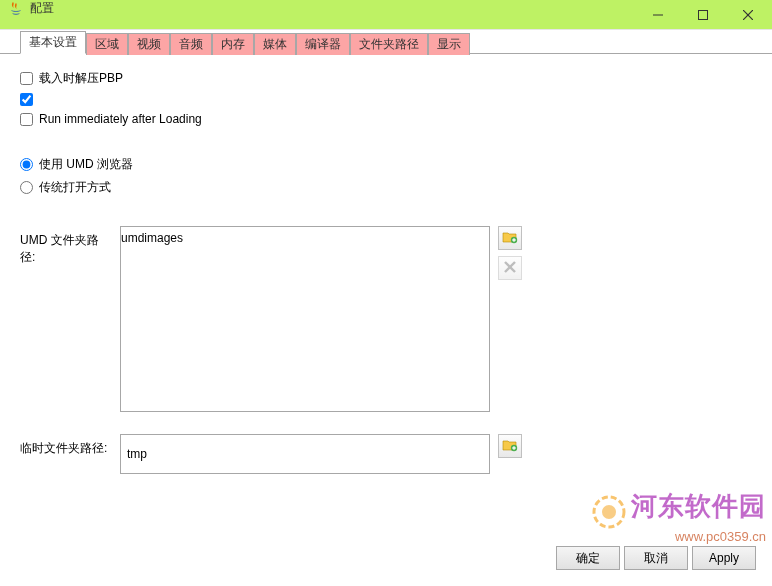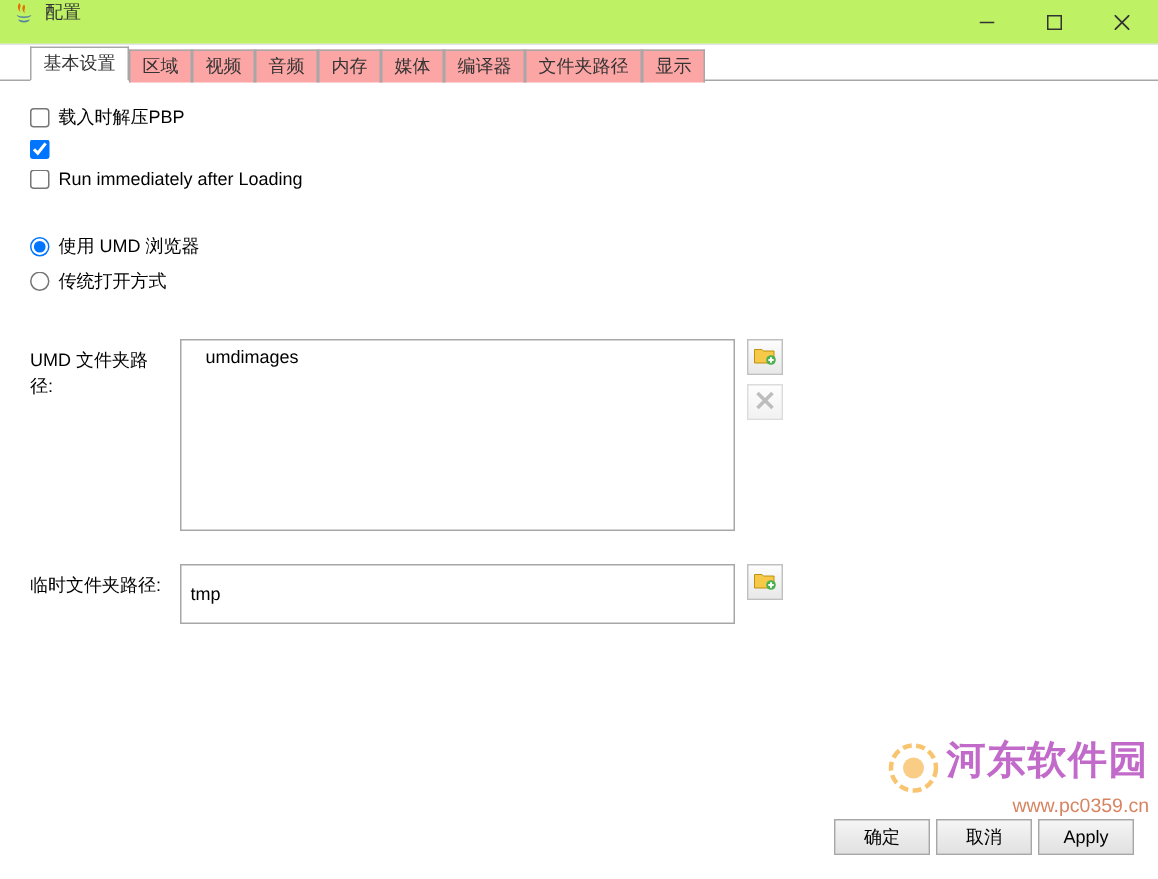--- a/index.html
+++ b/index.html
@@ -80,23 +80,23 @@
       margin-bottom: 8px;
     }
     .field-label {
       width: 100px;
       padding-top: 6px;
       text-align: left;
       padding-right: 12px;
     }
     .field-textarea {
       width: 370px;
-      height: 128px;
-      border: 1px solid #a7a7a7;
-      padding: 4px 16px;
+      height: 186px;
+      border: 1px solid #a7a7a7;
+      padding: 4px 0;
       font-family: inherit;
       font-size: 12px;
       resize: none;
     }
     .field-input {
       width: 370px;
       height: 40px;
       border: 1px solid #a7a7a7;
       padding: 2px 6px;
       font-family: inherit;

